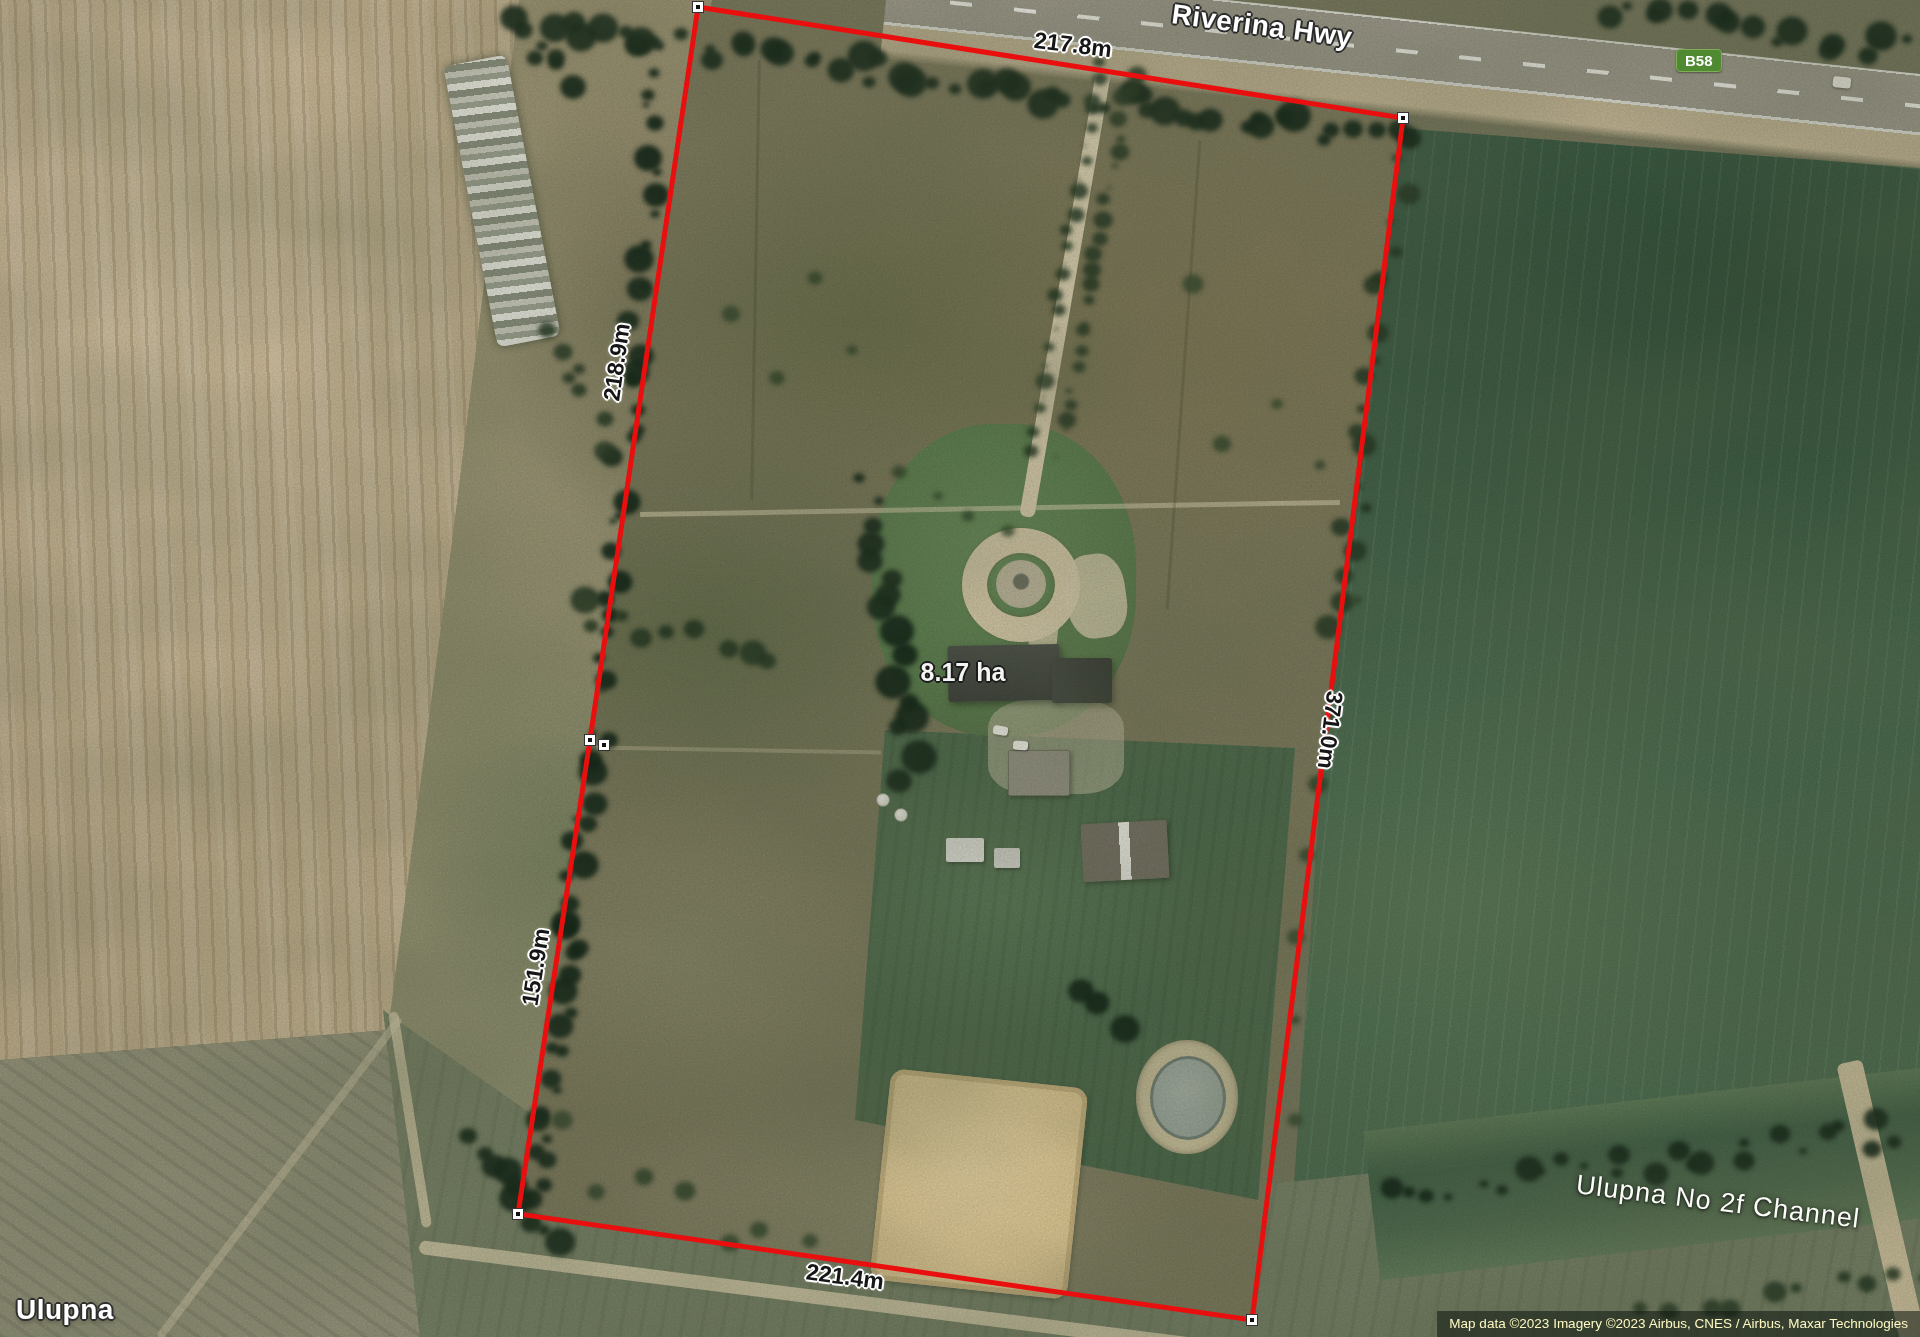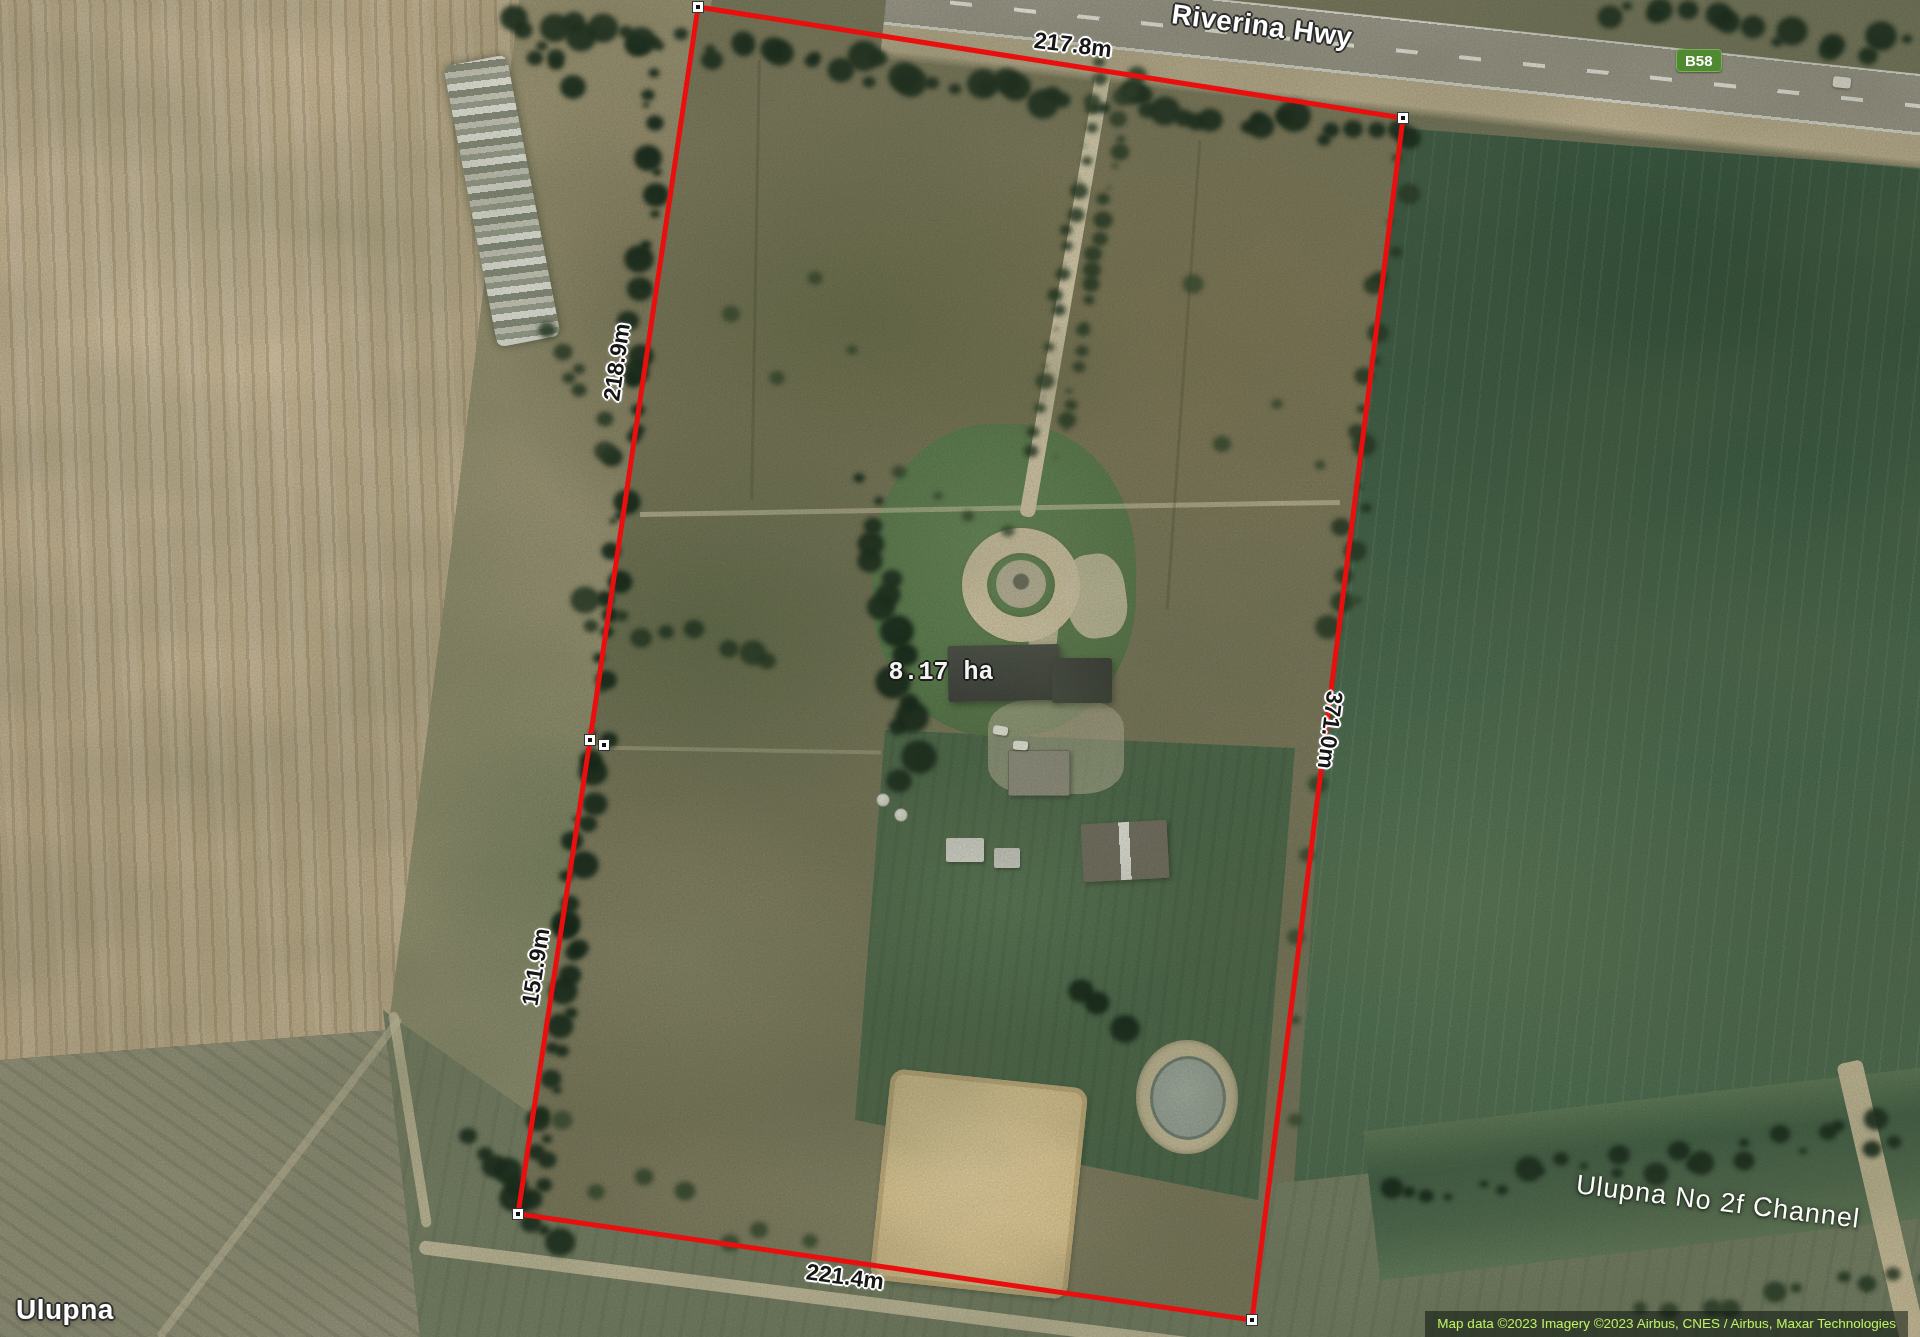--- a/index.html
+++ b/index.html
@@ -178,22 +178,22 @@
       -1px -1px 0 #2a2a2a, 1px -1px 0 #2a2a2a, -1px 1px 0 #2a2a2a, 1px 1px 0 #2a2a2a; }
   .channel-label { position:absolute; font-size:27px; color:#fdfdfa; white-space:nowrap; letter-spacing:1px;
     text-shadow:0 1px 3px rgba(0,0,0,.8), 0 0 6px rgba(0,0,0,.45); }
   .route-badge { position:absolute; left:1676px; top:49px; background:#4f8a33; color:#fff;
     font-size:15px; font-weight:bold; padding:2px 8px; border-radius:4px; border:1px solid #7fae57;
     box-shadow:0 1px 2px rgba(0,0,0,.4); }
   .google-logo { position:absolute; left:16px; top:1294px; font-size:28px; font-weight:bold;
     color:#fff; letter-spacing:.5px;
     text-shadow:-2px 0 0 #2e2e2e, 2px 0 0 #2e2e2e, 0 -2px 0 #2e2e2e, 0 2px 0 #2e2e2e,
       -1px -1px 0 #2e2e2e, 1px -1px 0 #2e2e2e, -1px 1px 0 #2e2e2e, 1px 1px 0 #2e2e2e, 0 3px 5px rgba(0,0,0,.4); }
-  .attribution { position:absolute; right:12px; bottom:0; height:26px; line-height:26px;
-    padding:0 12px; background:rgba(12,22,14,.55); color:#bef264; font-size:13.5px; white-space:nowrap; }
+  .attribution { position:absolute; right:0; bottom:0; height:26px; line-height:26px;
+    padding:0 12px; background:rgba(12,22,14,.55); color:#fef9c3; font-size:13.5px; white-space:nowrap; }
 </style>
 </head>
 <body>
 
 <div class="map">
 
   <div class="layer base"></div>
   <div class="layer field-left"></div>
   <div class="layer field-left-bottom"></div>
   <div class="layer mid-strip"></div>
@@ -290,21 +290,21 @@
       <rect x="588" y="738" width="4" height="4" fill="#111"></rect>
       <rect x="598.5" y="739.5" width="11" height="11" fill="#ffffff" stroke="#333" stroke-width="1"></rect>
       <rect x="602" y="743" width="4" height="4" fill="#111"></rect>
     </svg>
 
   <div class="mlabel" style="left:1073px;top:45px;transform:translate(-50%,-50%) rotate(7deg);">217.8m</div>
   <div class="mlabel" style="left:617px;top:362px;transform:translate(-50%,-50%) rotate(-82deg);">218.9m</div>
   <div class="mlabel" style="left:536px;top:967px;transform:translate(-50%,-50%) rotate(-81deg);">151.9m</div>
   <div class="mlabel" style="left:1330px;top:730px;transform:translate(-50%,-50%) rotate(97deg);">371.0m</div>
   <div class="mlabel" style="left:845px;top:1277px;transform:translate(-50%,-50%) rotate(7.5deg);">221.4m</div>
-  <div class="area-label" style="left:941px;top:672px;transform:translate(-50%,-50%);font-family:Liberation Mono, monospace;">8.17 ha</div>
+  <div class="area-label" style="left:963px;top:672px;transform:translate(-50%,-50%);">8.17 ha</div>
 
   <div class="hwy-label" style="left:1262px;top:26px;transform:translate(-50%,-50%) rotate(7.5deg);">Riverina Hwy</div>
   <div class="route-badge">B58</div>
   <div class="channel-label" style="left:1718px;top:1202px;transform:translate(-50%,-50%) rotate(7deg);">Ulupna No 2f Channel</div>
 
   <div class="google-logo">Ulupna</div>
   <div class="attribution">Map data ©2023 Imagery ©2023 Airbus, CNES / Airbus, Maxar Technologies</div>
 </div>
 
 </body></html>

